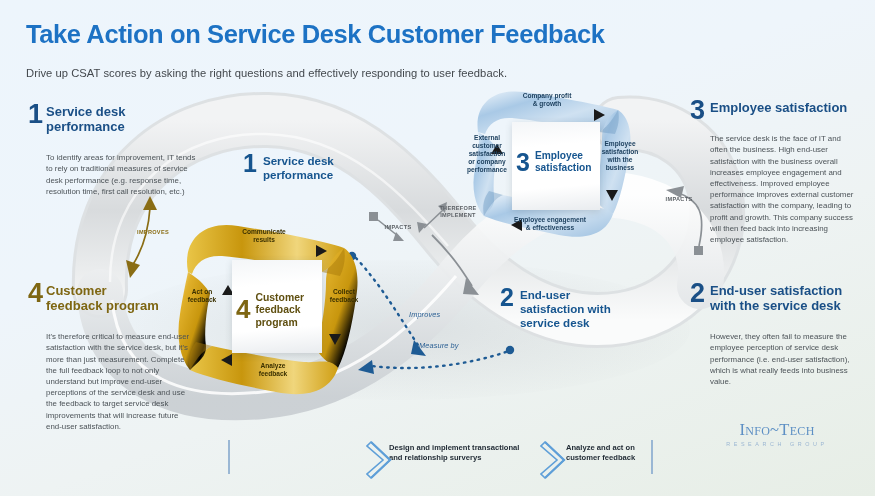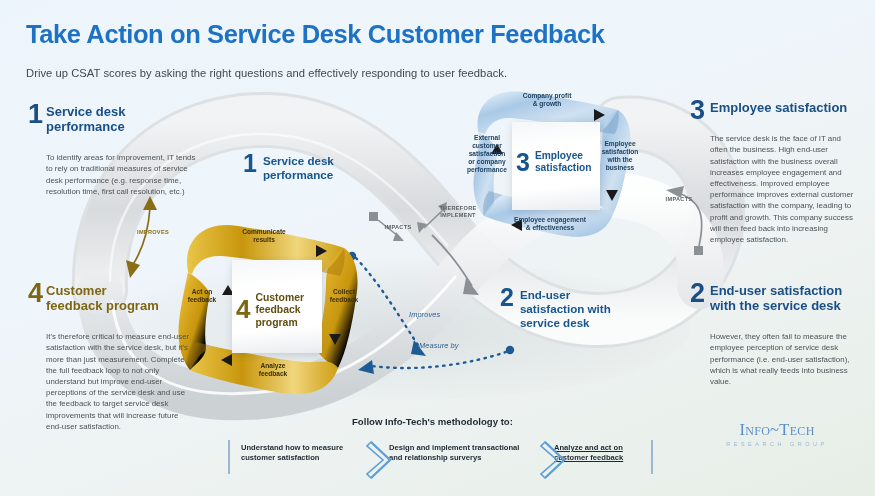--- a/index.html
+++ b/index.html
@@ -110,21 +110,21 @@
   #foot-head {
     position: absolute; left: 352px; top: 4px;
     font-size: 9.6px; font-weight: bold; color: #1f2933;
   }
   .foot-step {
     position: absolute; font-size: 7.6px; font-weight: bold;
     color: #1f2933; line-height: 1.33;
   }
   #fs1 { left: 241px; top: 31px; width: 122px; }
   #fs2 { left: 389px; top: 31px; width: 150px; }
-  #fs3 { left: 554px; top: 31px; width: 110px; text-decoration: underline; }
+  #fs3 { left: 566px; top: 31px; width: 110px; }
   .foot-bar {
     position: absolute; width: 2px; height: 34px; background: #9ab7d4; top: 28px;
   }
   #bar-l { left: 228px; }
   #bar-r { left: 651px; }
   .chev { position: absolute; top: 26px; }
 
   
   #logo-block { position: absolute; right: 22px; top: 420px; width: 152px; text-align: center; }
   #logo-it {
@@ -376,27 +376,23 @@
   <div class="callout c-blue" id="callout2">
     <div class="num">2</div>
     <div class="head">
       <span>End-user satisfaction</span><br>
       <span>with the service desk</span>
     </div>
     <div class="body">However, they often fail to measure the employee perception of service desk  performance (i.e. end-user satisfaction), which is what really feeds into business value.</div>
   </div>
 
   <div id="footer">
-    <div id="foot-head">Follow Info-Tech's methodology to:</div>
     <div class="foot-bar" id="bar-l"></div>
     <div class="foot-bar" id="bar-r"></div>
 
-    <div class="foot-step" id="fs1">
-      <span>Understand how to measure</span><br><span>customer satisfaction</span>
-    </div>
     <div class="foot-step" id="fs2">
       <span>Design and implement transactional</span><br><span>and relationship surverys</span>
     </div>
     <div class="foot-step" id="fs3">
       <span>Analyze and act on</span><br><span>customer feedback</span>
     </div>
 
     <svg class="chev" style="left:366px;" width="30" height="44">
       <path d="M5,4 L24,22 L5,40" fill="none" stroke="#5f9fd8" stroke-width="2.2"></path>
       <path d="M5,4 L24,22 L5,40 L1,36 L17,22 L1,8 Z" fill="none" stroke="#5f9fd8" stroke-width="1.6"></path>

